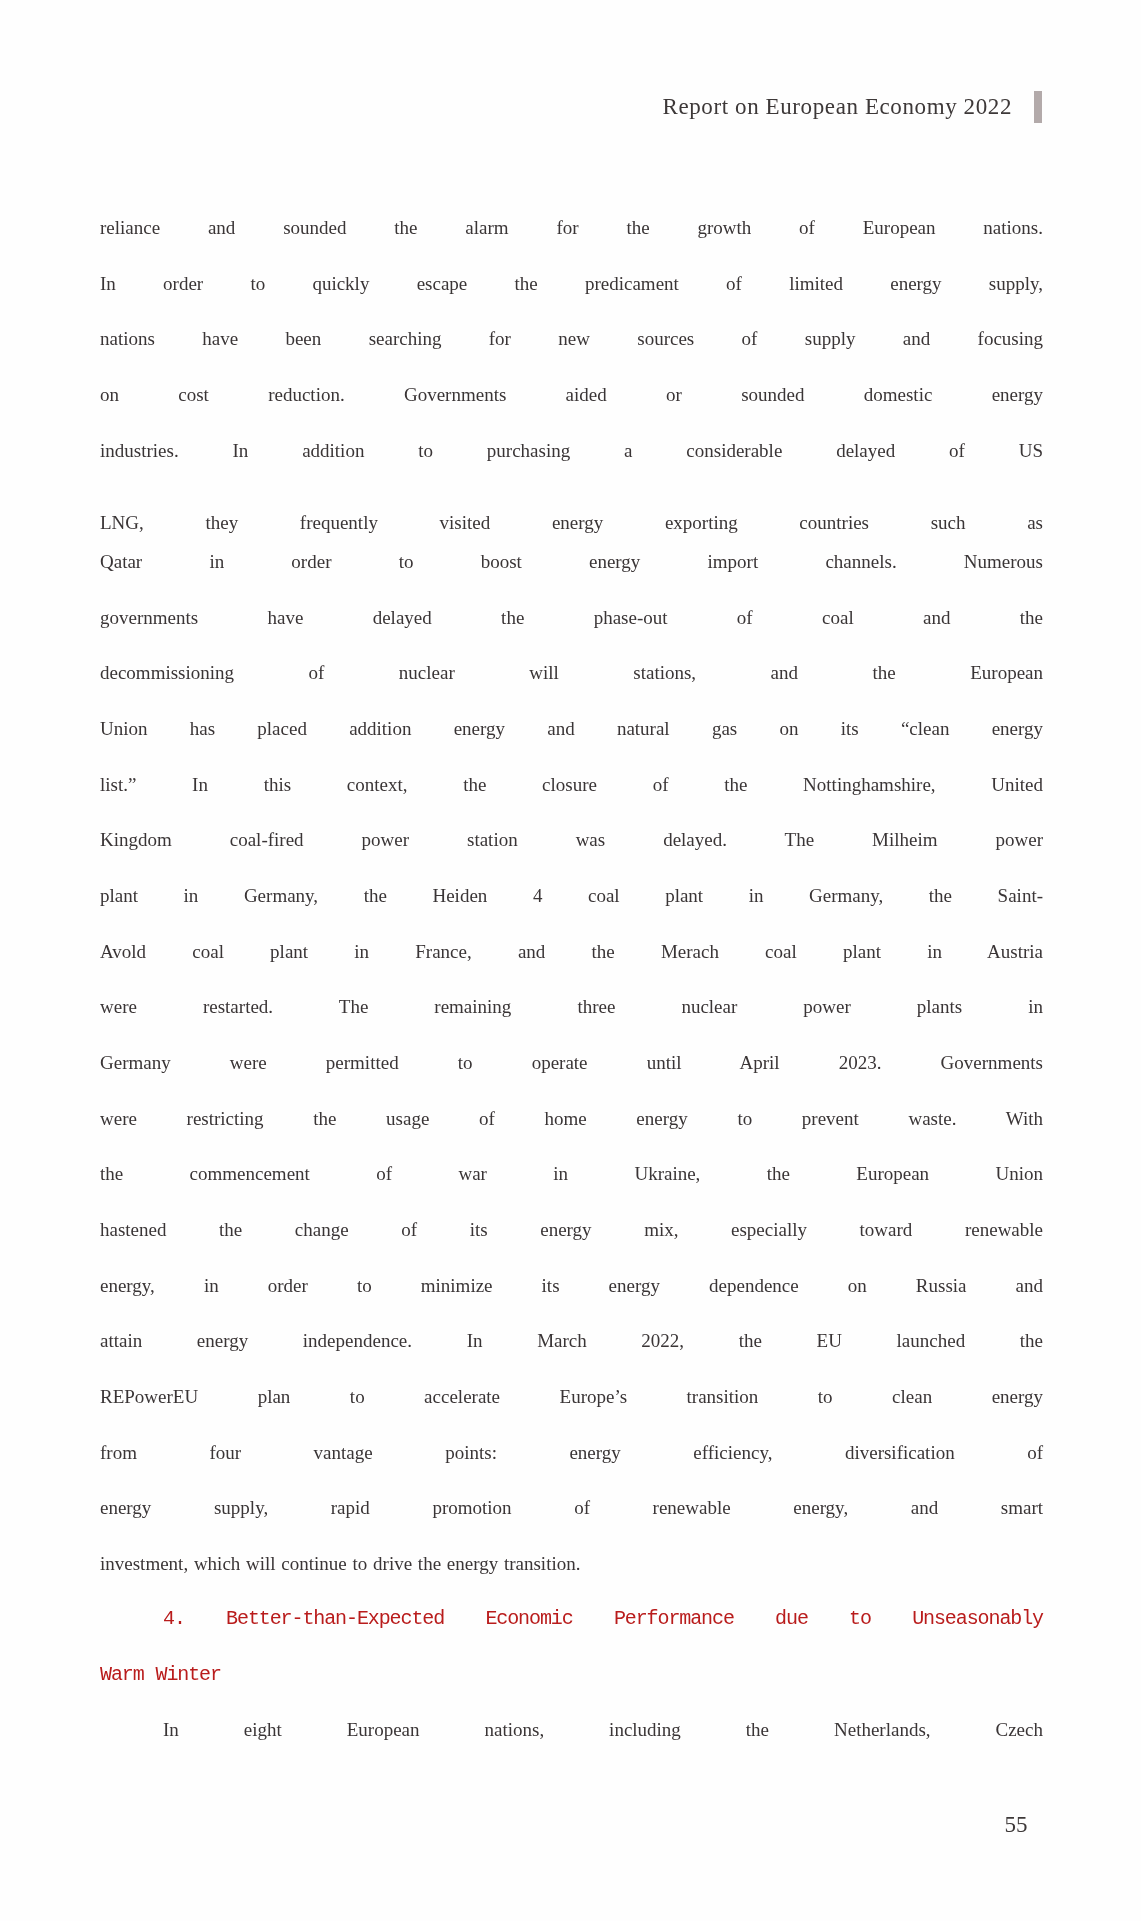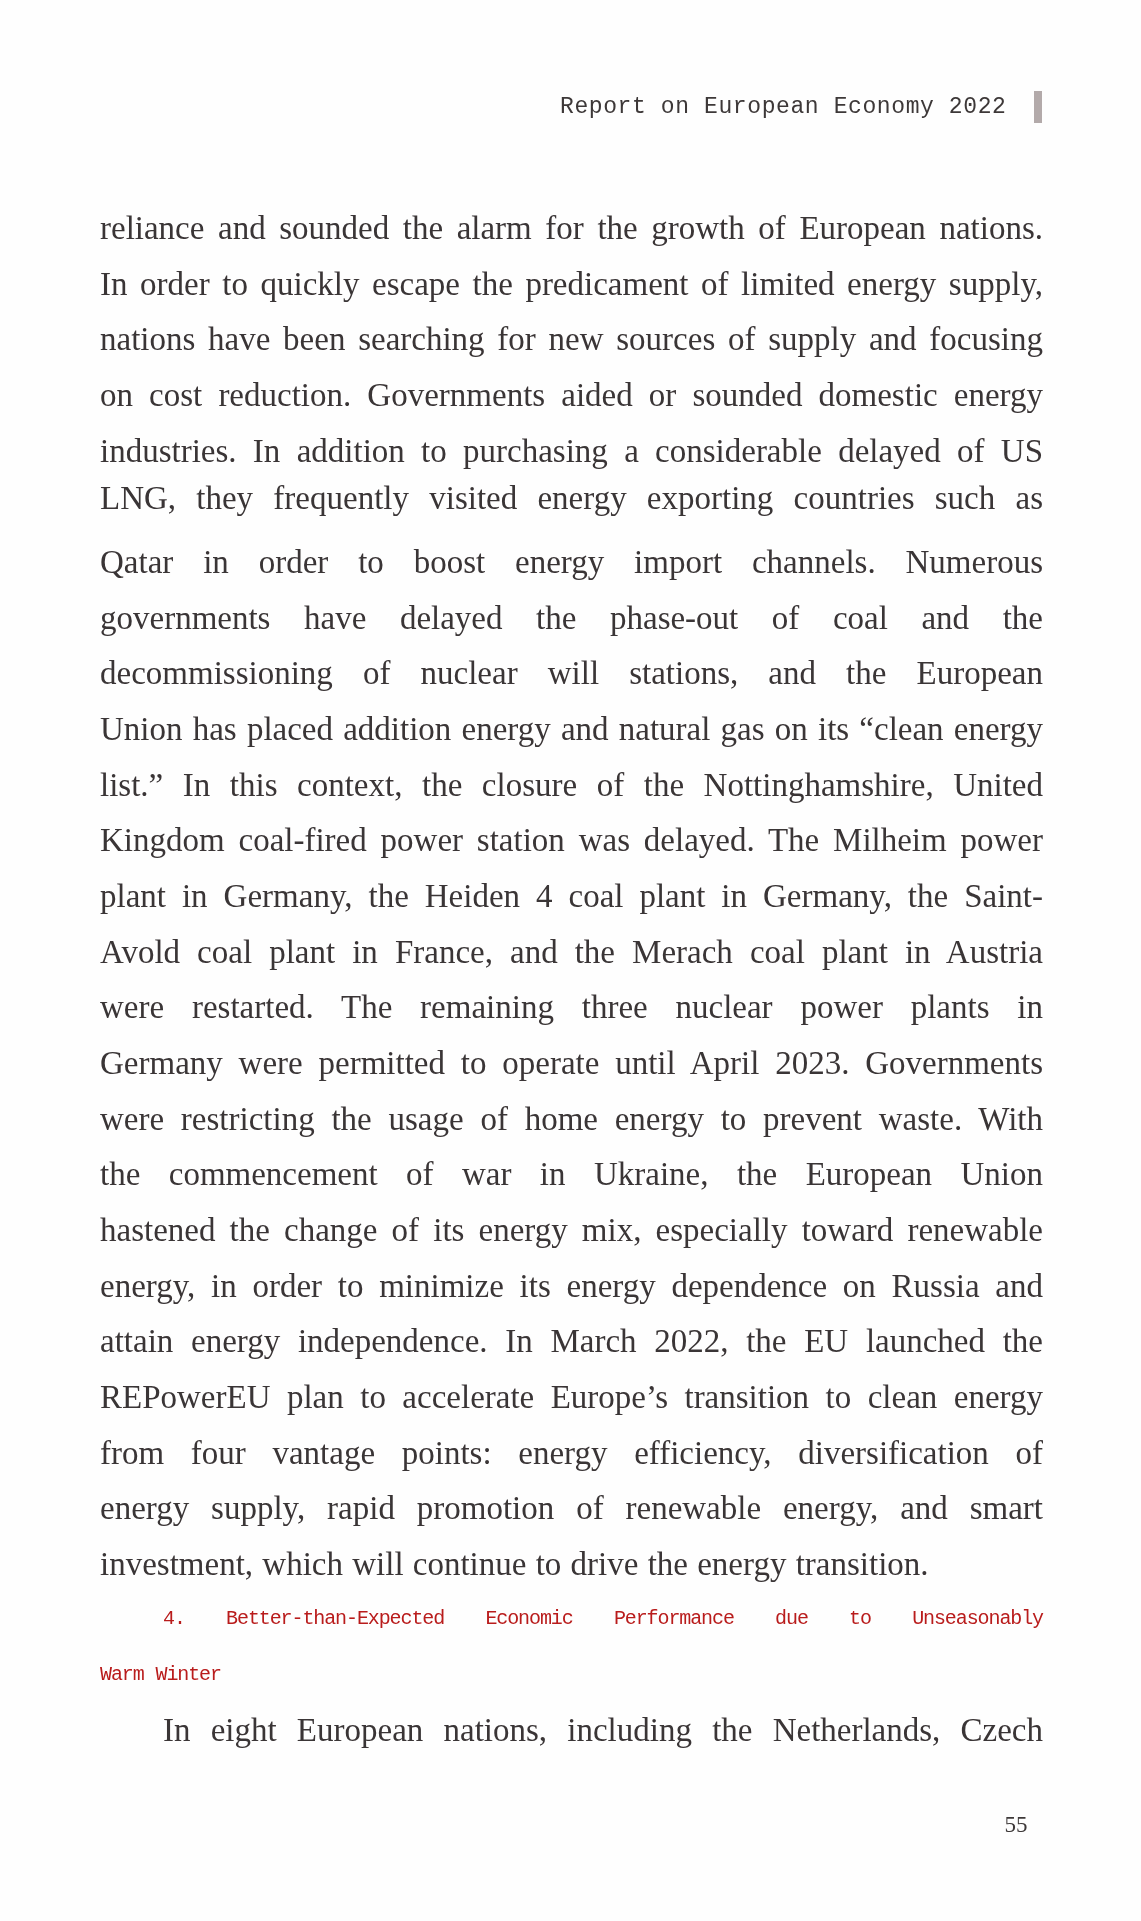--- a/index.html
+++ b/index.html
@@ -5,34 +5,33 @@
   html, body { margin: 0; padding: 0; }
   body {
     width: 1141px; height: 1921px;
     background: #fefefe;
     position: relative; overflow: hidden;
     font-family: "Liberation Serif", "DejaVu Serif", serif;
     color: #3a3536;
   }
   .running-head {
     position: absolute; left: 560px; top: 91px; width: 452px;
-    text-align: left;
+    text-align: right;
     font-size: 23px; line-height: 32px;
     letter-spacing: 0.6px;
     color: #3d3838;
-    font-family: Liberation Mono, monospace;
   }
   .head-bar {
     position: absolute; left: 1034px; top: 91px;
     width: 8px; height: 32px;
     background: #b3aaaa;
   }
   .line {
     position: absolute; left: 100px; width: 943px;
-    font-size: 33px; line-height: 34px; height: 34px;
+    font-size: 19px; line-height: 34px; height: 34px;
     white-space: nowrap;
     text-align: justify; text-align-last: justify;
     word-spacing: 1px;
   }
   .line.last { text-align-last: left; }
   .line.indent { left: 163px; width: 880px; }
   .heading {
     font-family: Liberation Mono, monospace;
     font-size: 20px; letter-spacing: -1.1px;
     color: #b91c1c;
@@ -48,21 +47,21 @@
 
 <div class="running-head">Report on European Economy 2022</div>
 <div class="head-bar"></div>
 
 <div>
   <div class="line" style="top:211px">reliance and sounded the alarm for the growth of European nations.</div>
   <div class="line" style="top:267px">In order to quickly escape the predicament of limited energy supply,</div>
   <div class="line" style="top:322px">nations have been searching for new sources of supply and focusing</div>
   <div class="line" style="top:378px">on cost reduction. Governments aided or sounded domestic energy</div>
   <div class="line" style="top:434px">industries. In addition to purchasing a considerable delayed of US</div>
-  <div class="line" style="top:481px">LNG, they frequently visited energy exporting countries such as</div>
+  <div class="line" style="top:506px">LNG, they frequently visited energy exporting countries such as</div>
   <div class="line" style="top:545px">Qatar in order to boost energy import channels. Numerous</div>
   <div class="line" style="top:601px">governments have delayed the phase-out of coal and the</div>
   <div class="line" style="top:656px">decommissioning of nuclear will stations, and the European</div>
   <div class="line" style="top:712px">Union has placed addition energy and natural gas on its “clean energy</div>
   <div class="line" style="top:768px">list.” In this context, the closure of the Nottinghamshire, United</div>
   <div class="line" style="top:823px">Kingdom coal-fired power station was delayed. The Milheim power</div>
   <div class="line" style="top:879px">plant in Germany, the Heiden 4 coal plant in Germany, the Saint-</div>
   <div class="line" style="top:935px">Avold coal plant in France, and the Merach coal plant in Austria</div>
   <div class="line" style="top:990px">were restarted. The remaining three nuclear power plants in</div>
   <div class="line" style="top:1046px">Germany were permitted to operate until April 2023. Governments</div>

